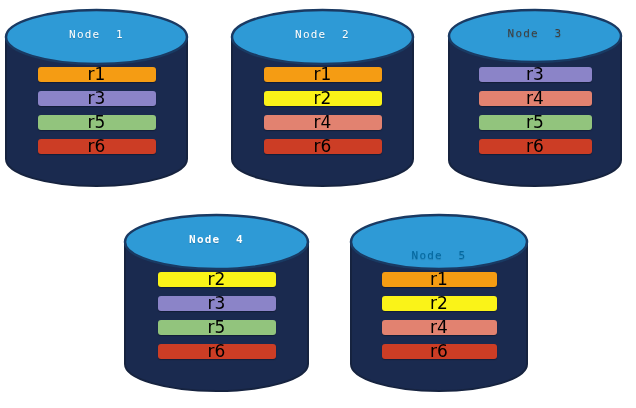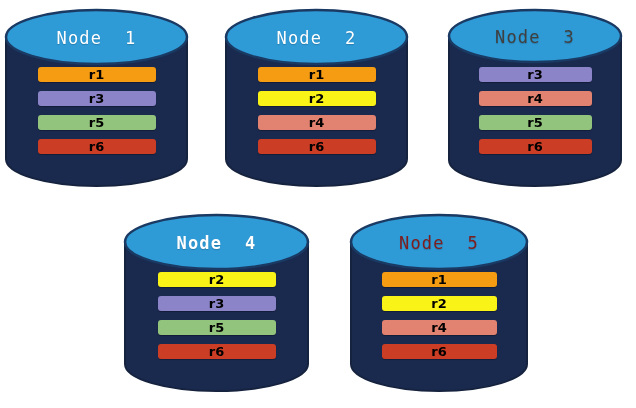--- a/index.html
+++ b/index.html
@@ -27,21 +27,21 @@
     left: 0;
     top: 0;
     overflow: visible;
   }
   .node-label {
     position: absolute;
     left: 0;
     width: 100%;
     text-align: center;
     color: #ffffff;
-    font-size: 17px;
+    font-size: 11px;
     font-weight: 400;
     letter-spacing: 1.2px;
     white-space: pre;
     text-shadow: 0 1px 1px rgba(0,0,0,0.18);
     pointer-events: none;
   }
   .replica-stack {
     position: absolute;
     left: 0;
     width: 100%;
@@ -53,22 +53,22 @@
     margin: 0 auto 9px auto;
     box-shadow: 0 1px 1px rgba(0,0,0,0.30);
     display: flex;
     align-items: center;
     justify-content: center;
   }
   .replica:last-child {
     margin-bottom: 15px;
   }
   .replica-label {
-    font-size: 13px;
-    font-weight: bold;
+    font-size: 17px;
+    font-weight: normal;
     color: #000000;
     line-height: 1;
     font-family: "DejaVu Sans", "Liberation Sans", sans-serif;
   }
 </style>
 </head>
 <body>
 
 <div id="diagram" style="background: rgb(255, 255, 255);">
     <div class="node" style="left: 4px; top: 8px; width: 185px; height: 180px;">
@@ -85,21 +85,21 @@
           <span class="replica-label" style="color: rgb(0, 0, 0);">r3</span>
         </div>
         <div class="replica" style="background: rgb(146, 196, 125); width: 118px;">
           <span class="replica-label" style="color: rgb(0, 0, 0);">r5</span>
         </div>
         <div class="replica" style="background: rgb(204, 61, 37); width: 118px;">
           <span class="replica-label" style="color: rgb(0, 0, 0);">r6</span>
         </div>
       </div>
     </div>
-    <div class="node" style="left: 224px; top: 8px; width: 185px; height: 180px;">
+    <div class="node" style="left: 230px; top: 8px; width: 185px; height: 180px;">
       <svg class="cyl-svg" width="185" height="180" viewBox="0 0 185 180">
         <path d="M 2 29 L 2 151 A 90.5 27 0 0 0 183 151 L 183 29 A 90.5 27 0 0 1 2 29 Z" fill="#1A2A4F" stroke="#16233F" stroke-width="2"></path>
         <ellipse cx="92.5" cy="29" rx="90.5" ry="27" fill="#2E9AD6" stroke="#1A3A63" stroke-width="2.5"></ellipse>
       </svg>
       <div class="node-label" style="top: 20px; color: rgb(255, 255, 255);">Node  2</div>
       <div class="replica-stack" style="top: 59px;">
         <div class="replica" style="background: rgb(245, 156, 19); width: 118px;">
           <span class="replica-label" style="color: rgb(0, 0, 0);">r1</span>
         </div>
         <div class="replica" style="background: rgb(250, 243, 24); width: 118px;">
@@ -153,21 +153,21 @@
         <div class="replica" style="background: rgb(204, 61, 37); width: 118px;">
           <span class="replica-label" style="color: rgb(0, 0, 0);">r6</span>
         </div>
       </div>
     </div>
     <div class="node" style="left: 349px; top: 213px; width: 180px; height: 180px;">
       <svg class="cyl-svg" width="180" height="180" viewBox="0 0 180 180">
         <path d="M 2 29 L 2 151 A 88 27 0 0 0 178 151 L 178 29 A 88 27 0 0 1 2 29 Z" fill="#1A2A4F" stroke="#16233F" stroke-width="2"></path>
         <ellipse cx="90" cy="29" rx="88" ry="27" fill="#2E9AD6" stroke="#1A3A63" stroke-width="2.5"></ellipse>
       </svg>
-      <div class="node-label" style="top: 20px; color: #7f1d1d;">Node  5</div>
+      <div class="node-label" style="top: 36px; color: #0369a1;">Node  5</div>
       <div class="replica-stack" style="top: 59px;">
         <div class="replica" style="background: rgb(245, 156, 19); width: 115px;">
           <span class="replica-label" style="color: rgb(0, 0, 0);">r1</span>
         </div>
         <div class="replica" style="background: rgb(250, 243, 24); width: 115px;">
           <span class="replica-label" style="color: rgb(0, 0, 0);">r2</span>
         </div>
         <div class="replica" style="background: rgb(226, 130, 112); width: 115px;">
           <span class="replica-label" style="color: rgb(0, 0, 0);">r4</span>
         </div>

